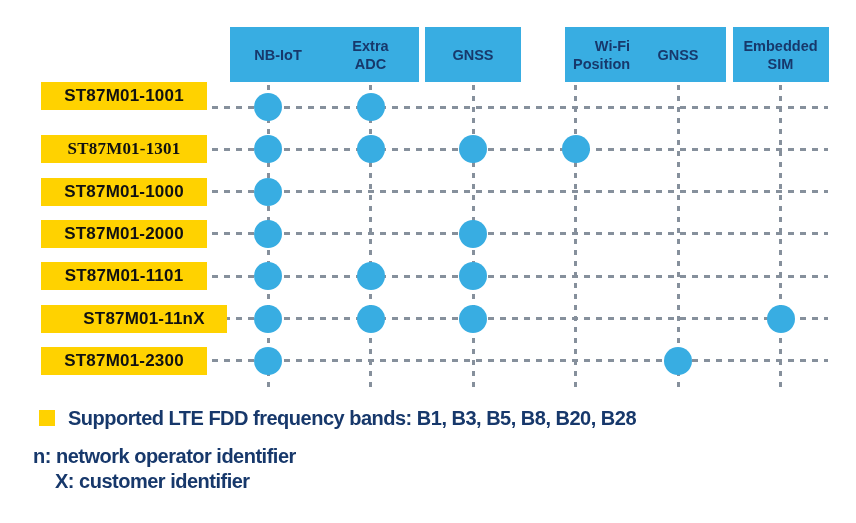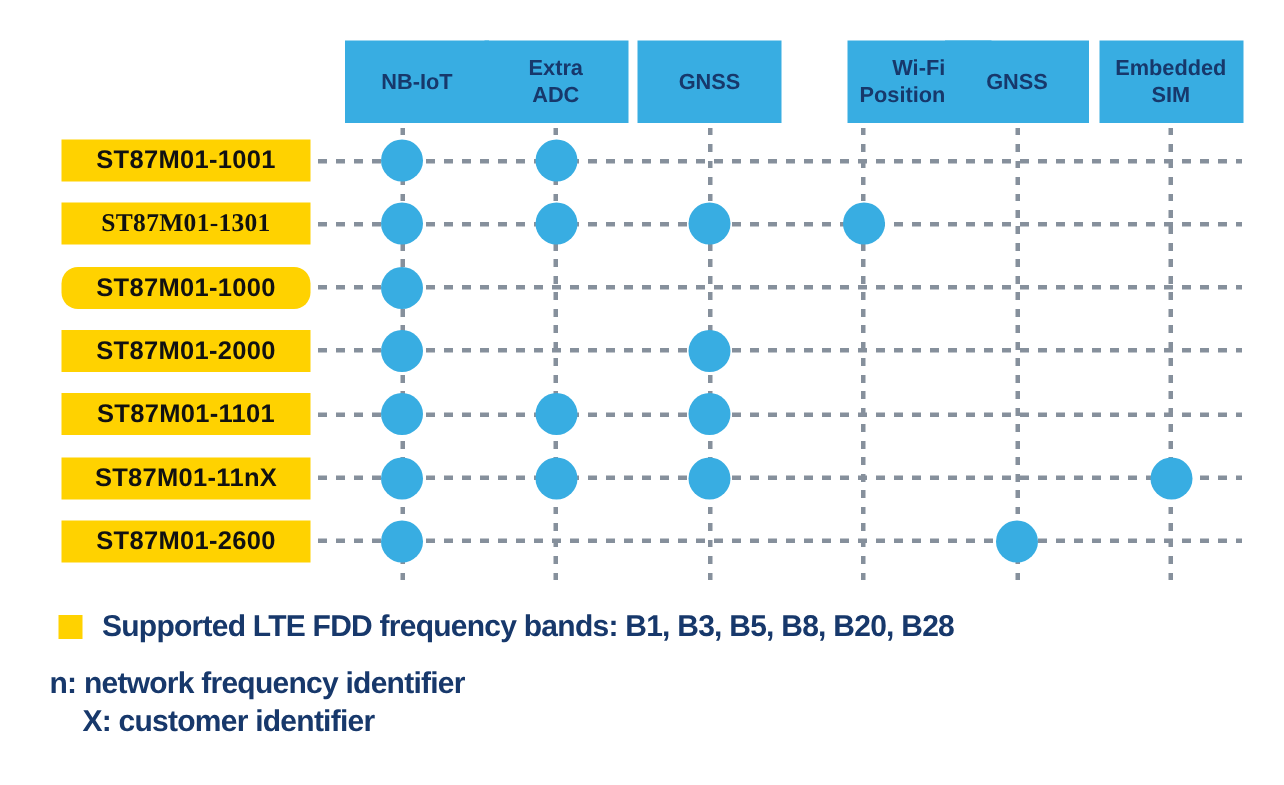--- a/index.html
+++ b/index.html
@@ -107,43 +107,43 @@
       <div class="hdash" style="top: 359.48px;"></div>
       <div class="header-box" style="left: 218px; margin-left: 12px;">NB-IoT</div>
       <div class="header-box" style="left: 322.5px;">Extra
 ADC</div>
       <div class="header-box" style="left: 425px;">GNSS</div>
       <div class="header-box" style="left: 527.5px; margin-left: 37px;">Wi-Fi
 Positioning</div>
       <div class="header-box" style="left: 630px;">GNSS</div>
       <div class="header-box" style="left: 732.5px;">Embedded
 SIM</div>
-      <div class="plabel" style="top: 93px; text-align: center;">ST87M01-1001</div>
+      <div class="plabel" style="top: 82px; text-align: center;">ST87M01-1001</div>
       <div class="dot" style="left: 254px; top: 93px;"></div>
       <div class="dot" style="left: 356.5px; top: 93px;"></div>
       <div class="plabel" style="top: 135.33px; font-family: Liberation Serif, serif;">ST87M01-1301</div>
       <div class="dot" style="left: 254px; top: 135.33px;"></div>
       <div class="dot" style="left: 356.5px; top: 135.33px;"></div>
       <div class="dot" style="left: 459px; top: 135.33px;"></div>
       <div class="dot" style="left: 561.5px; top: 135.33px;"></div>
-      <div class="plabel" style="top: 177.66px; border-radius: 11px;">ST87M01-1000</div>
+      <div class="plabel" style="top: 177.66px;">ST87M01-1000</div>
       <div class="dot" style="left: 254px; top: 177.66px;"></div>
       <div class="plabel" style="top: 219.99px;">ST87M01-2000</div>
       <div class="dot" style="left: 254px; top: 219.99px;"></div>
       <div class="dot" style="left: 459px; top: 219.99px;"></div>
       <div class="plabel" style="top: 262.32px;">ST87M01-1101</div>
       <div class="dot" style="left: 254px; top: 262.32px;"></div>
       <div class="dot" style="left: 356.5px; top: 262.32px;"></div>
       <div class="dot" style="left: 459px; top: 262.32px;"></div>
-      <div class="plabel" style="top: 304.65px;">ST87M01-11nX</div>
+      <div class="plabel" style="top: 304.65px; padding-left: 20px;">ST87M01-11nX</div>
       <div class="dot" style="left: 254px; top: 304.65px;"></div>
       <div class="dot" style="left: 356.5px; top: 304.65px;"></div>
       <div class="dot" style="left: 459px; top: 304.65px;"></div>
       <div class="dot" style="left: 766.5px; top: 304.65px;"></div>
-      <div class="plabel" style="top: 346.98px;">ST87M01-2600</div>
+      <div class="plabel" style="top: 346.98px;">ST87M01-2300</div>
       <div class="dot" style="left: 254px; top: 346.98px;"></div>
       <div class="dot" style="left: 664px; top: 346.98px;"></div>
     </div>
   <div class="legend-swatch"></div>
   <div class="legend-line" id="legend-bands">Supported LTE FDD frequency bands: B1, B3, B5, B8, B20, B28</div>
-  <div class="legend-line" id="legend-note-n">n: network frequency identifier</div>
+  <div class="legend-line" id="legend-note-n">n: network operator identifier</div>
   <div class="legend-line" id="legend-note-x">X: customer identifier</div>
 </div>
 
 </body></html>

